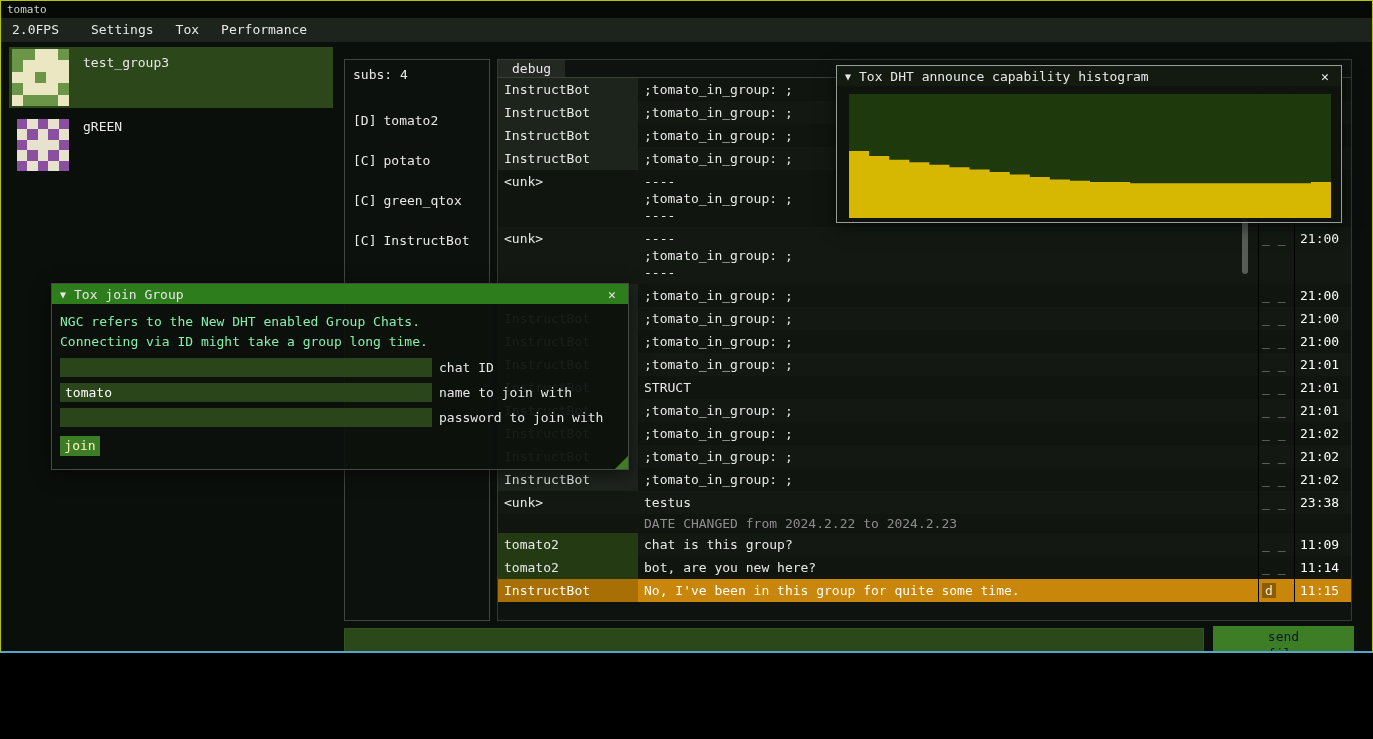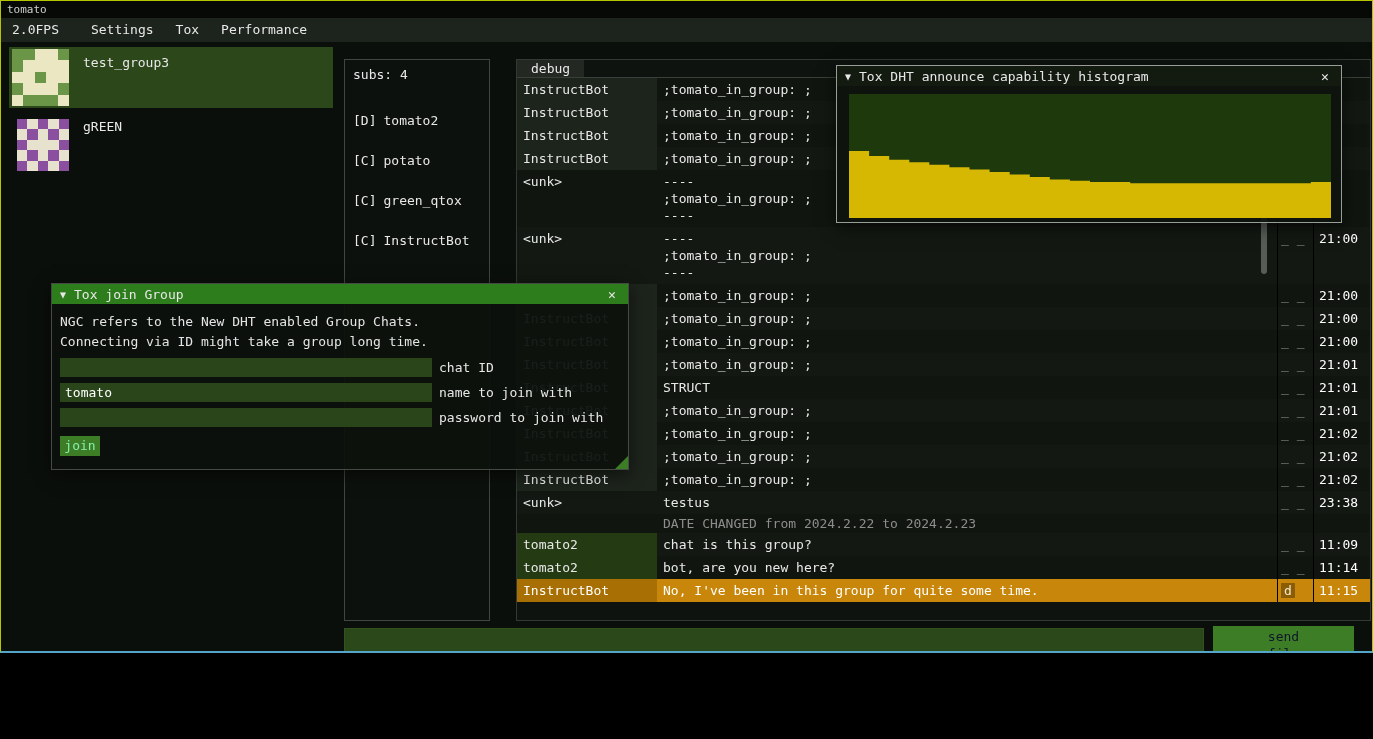--- a/index.html
+++ b/index.html
@@ -27,21 +27,21 @@
   #g2 .avatar { width:52px; height:52px; margin:6px 0 0 8px; }
   .group-label { margin-left:14px; margin-top:8px; }
   #g2 .group-label { margin-top:6px; }
   
   .subs { position:absolute; left:343px; top:58px; width:146px; height:562px;
     background:#0d110d; border:1px solid #41463f; }
   .subs-header { padding:7px 8px 9px; }
   .sub-member { height:20px; line-height:20px; padding-left:8px; white-space:nowrap;margin-top:20px; }
   .sub-tag { margin-right:7px; }
   
-  .chat { position:absolute; left:515px; top:58px; width:855px; height:562px;
+  .chat { position:absolute; left:496px; top:58px; width:855px; height:562px;
     background:#0f130f; border:1px solid #343934; overflow:hidden; }
   .tabbar { height:18px; border-bottom:1px solid #3a3f3a; display:flex; }
   .tab { padding:0 14px; line-height:17px; background:#232823; }
   .messages { position:absolute; left:0; top:18px; right:0; bottom:0; overflow:hidden; }
   .msg-row { display:flex; align-items:stretch; min-height:23px; background:#10150f; }
   .msg-row:nth-child(even) { background:#131812; }
   .cell { padding:3px 6px; line-height:17px; }
   .cell-name { flex:0 0 140px; overflow:hidden; white-space:nowrap; }
   .name-bot { background:#1d241c; }
   .name-self { background:#233a13; }
@@ -69,27 +69,27 @@
   .fwin { position:absolute; box-shadow:0 4px 16px rgba(0,0,0,.55); }
   .win-titlebar { height:20px; display:flex; align-items:center; padding:0 8px; }
   .collapse-arrow { font-size:10px; margin-right:8px; }
   .win-title { flex:1; white-space:nowrap; overflow:hidden; }
   .win-close { width:16px; text-align:center; }
   
   .join { left:50px; top:282px; width:578px; height:187px;
     background:rgba(13,17,13,.94); border:1px solid #454a45; }
   .join .win-titlebar { background:#2e7d1c; }
   .join-body { padding:8px; position:relative; }
-  .join-desc { color:#e5e5e5; line-height:20px; white-space:nowrap; }
+  .join-desc { color:#86efac; line-height:20px; white-space:nowrap; }
   .field-row { display:flex; align-items:center; margin-top:6px; height:19px; }
   .field-input { width:372px; height:19px; background:#2a451a; border:none; color:#fff;
     font:inherit; padding:0 5px; outline:none; }
   .field-label { margin-left:7px; white-space:nowrap; }
   .join-btn { margin-top:9px; width:40px; height:20px; background:#3d7d26; border:none;
-    color:#86efac; font:inherit; line-height:20px; text-align:center; display:block; }
+    color:#fef9c3; font:inherit; line-height:20px; text-align:center; display:block; }
   .join-grip { position:absolute; right:0; bottom:0; width:0; height:0;
     border-left:13px solid transparent; border-bottom:13px solid #3d7d26; }
   
   .hist { left:835px; top:64px; width:506px; height:158px;
     background:rgba(14,19,14,.92); border:1px solid #979e97; }
   .hist .win-titlebar { background:#131b11; }
   .hist-plot { position:absolute; left:12px; top:28px; width:482px; height:124px; background:#1e3a0d; }
   .hist-plot svg { display:block; }
 </style>
 </head>

